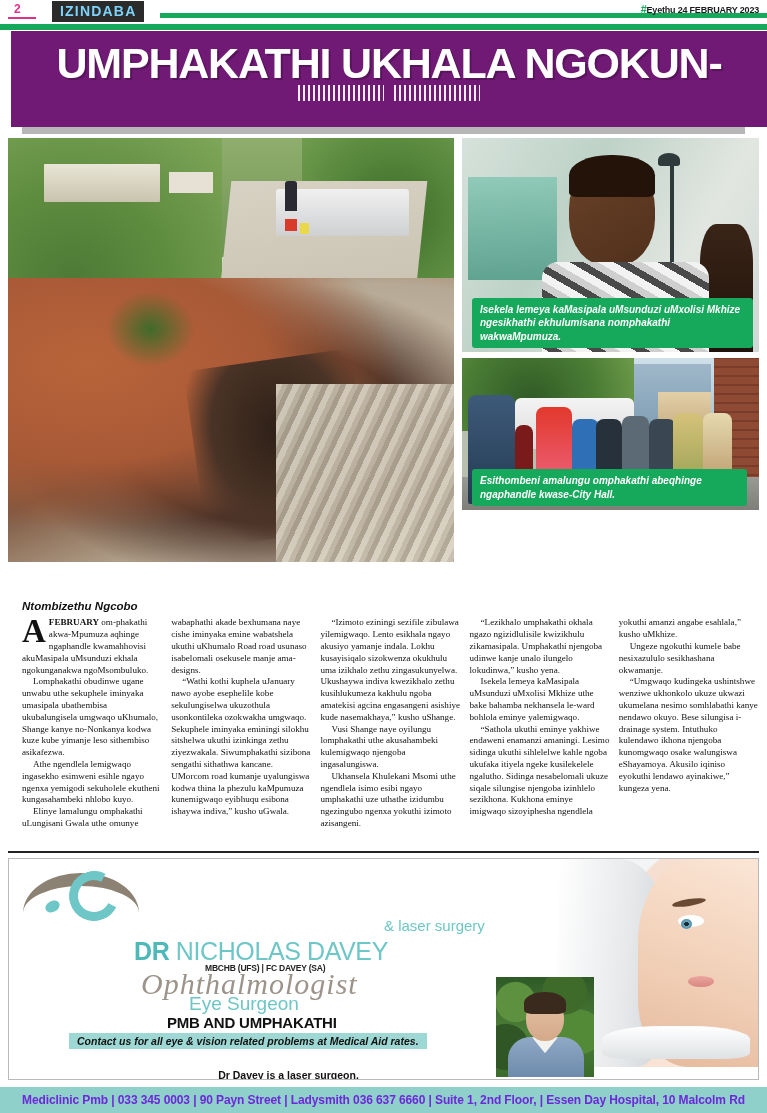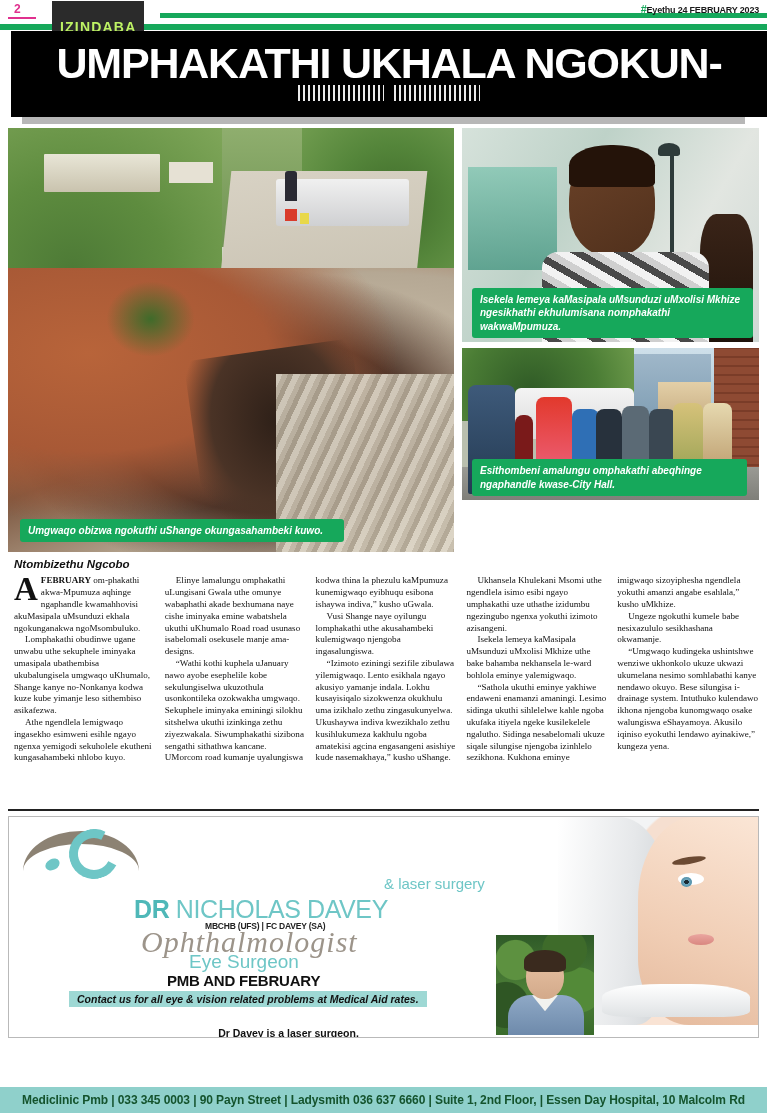--- a/index.html
+++ b/index.html
@@ -16,43 +16,43 @@
   .page-num {
     position:absolute; left:14px; top:2px;
     font-size:12px; font-weight:bold; color:#e0308e;
     font-family:"Liberation Sans", sans-serif;
   }
   .page-num-rule {
     position:absolute; left:8px; top:17px; width:28px; height:2px; background:#e0308e;
   }
   .section-tag {
     position:absolute; left:52px; top:1px;
-    background:#2b2b2b; color:#bef264;
+    background:#2b2b2b; color:#7dd3fc;
     font-size:14px; font-weight:bold; letter-spacing:1.2px;
-    padding:18px 8px 3px 8px;
+    padding:2px 8px 3px 8px;
     font-family:"Liberation Sans", sans-serif;
   }
   .masthead-rule {
     position:absolute; left:160px; top:13px; right:0; height:5px; background:#16a85b;
   }
   .dateline {
     position:absolute; right:8px; top:3px;
     font-size:9px; font-weight:bold; color:#1a1a1a;
     font-family:"Liberation Sans", sans-serif;
     letter-spacing:-0.2px;
   }
   .dateline .hash { color:#16a85b; font-size:11px; font-weight:bold; }
 
   .green-strip { height:6px; background:#16a85b; margin-top:2px; }
 
   
   .headline-band {
     position:relative;
-    background:#000000;
-    padding:10px 8px 16px 8px;
+    background:#701a75;
+    padding:10px 8px 26px 8px;
     margin-top:1px;
     margin-left:11px;
   }
   .headline-line {
     text-align:center;
     color:#ffffff;
     font-family:"Liberation Sans", sans-serif;
     font-weight:bold;
     font-size:43px;
     line-height:1.03;
@@ -180,21 +180,21 @@
     font-style:italic; font-weight:bold;
     font-size:10px; line-height:1.35;
     padding:5px 8px;
     border-radius:3px;
   }
   .cap-road  { left:12px;  bottom:10px;  right:110px; }
   .cap-man   { left:10px;  bottom:4px;   right:6px; }
   .cap-crowd { left:10px;  bottom:4px;   right:12px; }
 
   
-  .article { padding:6px 8px 0 14px; }
+  .article { padding:6px 8px 0 22px;margin-top:32px; }
   .byline {
     font-family:"Liberation Sans", sans-serif;
     font-style:italic; font-weight:bold; font-size:11.5px;
     color:#111; margin-bottom:5px;
   }
   .cols {
     column-count:5; column-gap:9px; column-rule:none;
     font-family:"Liberation Serif", serif;
     font-size:9.1px; line-height:1.3; color:#111;
     text-align:left;
@@ -360,21 +360,21 @@
     position:absolute; left:36px; bottom:24px; width:26px; height:16px;
     background:#f2f2ee; transform:rotate(0deg);
     clip-path: polygon(0 0, 100% 0, 50% 100%);
   }
 
   
   .footer-bar {
     position:absolute; left:0; right:0; bottom:0;
     height:26px; background:#8fd0cb;
     display:flex; align-items:center; justify-content:center;
-    color:#14532d;
+    color:#6d28d9;
     font-family:"Liberation Sans", sans-serif;
     font-size:12px; font-weight:bold; letter-spacing:-0.1px;
   }
 </style>
 </head>
 <body>
 
 <div class="page">
 
   <div class="masthead">
@@ -406,21 +406,20 @@
         <div class="trees"></div>
         <div class="road"></div>
         <div class="vehicles"></div>
         <div class="person-body"></div>
         <div class="person-skirt"></div>
         <div class="bag"></div>
         <div class="erosion"></div>
         <div class="grass-patch"></div>
         <div class="gully"></div>
         <div class="rubble"></div>
-        <div class="caption cap-road">Umgwaqo obizwa ngokuthi uShange okungasahambeki kuwo.</div>
       </div>
     </div>
 
     <div class="photo-right">
       <div class="photo ph-man">
         <div class="bg"></div>
         <div class="bgwin"></div>
         <div class="pole"></div>
         <div class="lamp"></div>
         <div class="figure-r"></div>
@@ -453,23 +452,24 @@
   </div>
 
   <div class="article">
     <div class="byline">Ntombizethu Ngcobo</div>
     <div class="cols" id="article-columns">
         <p class="first"><span class="dropcap">A</span><span class="lead-caps">FEBRUARY</span> om-phakathi akwa-Mpumuza aqhinge ngaphandle kwamahhovisi akuMasipala uMsunduzi ekhala ngokunganakwa ngoMsombuluko.</p>
         <p>Lomphakathi obudinwe ugane unwabu uthe sekuphele iminyaka umasipala ubathembisa ukubalungisela umgwaqo uKhumalo, Shange kanye no-Nonkanya kodwa kuze kube yimanje leso sithembiso asikafezwa.</p>
         <p>Athe ngendlela lemigwaqo ingasekho esimweni esihle ngayo ngenxa yemigodi sekuholele ekutheni kungasahambeki nhlobo kuyo.</p>
         <p>Elinye lamalungu omphakathi uLungisani Gwala uthe omunye wabaphathi akade bexhumana naye cishe iminyaka emine wabatshela ukuthi uKhumalo Road road usunaso isabelomali osekusele manje ama-designs.</p>
         <p>“Wathi kothi kuphela uJanuary nawo ayobe esephelile kobe sekulungiselwa ukuzothula usonkontileka ozokwakha umgwaqo. Sekuphele iminyaka eminingi silokhu sitshelwa ukuthi izinkinga zethu ziyezwakala. Siwumphakathi sizibona sengathi sithathwa kancane. UMorcom road kumanje uyalungiswa kodwa thina la phezulu kaMpumuza kunemigwaqo eyibhuqu esibona ishaywa indiva,” kusho uGwala.</p>
+        <p>“Izimoto eziningi sezifile zibulawa yilemigwaqo. Lento esikhala ngayo akusiyo yamanje indala. Lokhu kusayisiqalo sizokwenza okukhulu uma izikhalo zethu zingasukunyelwa. Ukushaywa indiva kwezikhalo zethu kusihlukumeza kakhulu ngoba amatekisi agcina engasangeni asishiye kude nasemakhaya,” kusho uShange.</p>
         <p>Vusi Shange naye oyilungu lomphakathi uthe akusahambeki kulemigwaqo njengoba ingasalungiswa.</p>
-        <p>“Izimoto eziningi sezifile zibulawa yilemigwaqo. Lento esikhala ngayo akusiyo yamanje indala. Lokhu kusayisiqalo sizokwenza okukhulu uma izikhalo zethu zingasukunyelwa. Ukushaywa indiva kwezikhalo zethu kusihlukumeza kakhulu ngoba amatekisi agcina engasangeni asishiye kude nasemakhaya,” kusho uShange.</p>
         <p>Ukhansela Khulekani Msomi uthe ngendlela isimo esibi ngayo umphakathi uze uthathe izidumbu ngezingubo ngenxa yokuthi izimoto azisangeni.</p>
+        <p>“Lezikhalo umphakathi okhala ngazo ngizidlulisile kwizikhulu zikamasipala. Umphakathi njengoba udinwe kanje unalo ilungelo lokudinwa,” kusho yena.</p>
         <p>Isekela lemeya kaMasipala uMsunduzi uMxolisi Mkhize uthe bake bahamba nekhansela le-ward bohlola eminye yalemigwaqo.</p>
         <p>“Sathola ukuthi eminye yakhiwe endaweni enamanzi amaningi. Lesimo sidinga ukuthi sihlelelwe kahle ngoba ukufaka itiyela ngeke kusilekelele ngalutho. Sidinga nesabelomali ukuze siqale silungise njengoba izinhlelo sezikhona. Kukhona eminye imigwaqo sizoyiphesha ngendlela yokuthi amanzi angabe esahlala,” kusho uMkhize.</p>
         <p>Ungeze ngokuthi kumele babe nesixazululo sesikhashana okwamanje.</p>
         <p>“Umgwaqo kudingeka ushintshwe wenziwe ukhonkolo ukuze ukwazi ukumelana nesimo somhlabathi kanye nendawo okuyo. Bese silungisa i-drainage system. Intuthuko kulendawo ikhona njengoba kunomgwaqo osake walungiswa eShayamoya. Akusilo iqiniso eyokuthi lendawo ayinakiwe,” kungeza yena.</p>
       </div>
   </div>
   <div class="article-rule"></div>
 
   <div class="advert">
 
@@ -487,21 +487,21 @@
       <div class="lid"></div>
       <div class="ball"></div>
       <div class="pupil"></div>
     </div>
 
     <div class="ad-subtitle">&amp; laser surgery</div>
     <div class="ad-doctor"><b>DR</b> <span>NICHOLAS DAVEY</span></div>
     <div class="ad-quals">MBCHB (UFS) | FC DAVEY (SA)</div>
     <div class="ad-ophthal">Ophthalmologist</div>
     <div class="ad-eyesurgeon">Eye Surgeon</div>
-    <div class="ad-cities">PMB AND FEBRUARY</div>
+    <div class="ad-cities">PMB AND UMPHAKATHI</div>
     <div class="ad-contact-bar">Contact us for all eye &amp; vision related problems at Medical Aid rates.</div>
 
     <div class="ad-laser1">Dr Davey is a laser surgeon.</div>
 
     <div class="ad-portrait">
       <div class="foliage"></div>
       <div class="dbody"></div>
       <div class="dcollar"></div>
       <div class="dhead"></div>
       <div class="dhair"></div>

